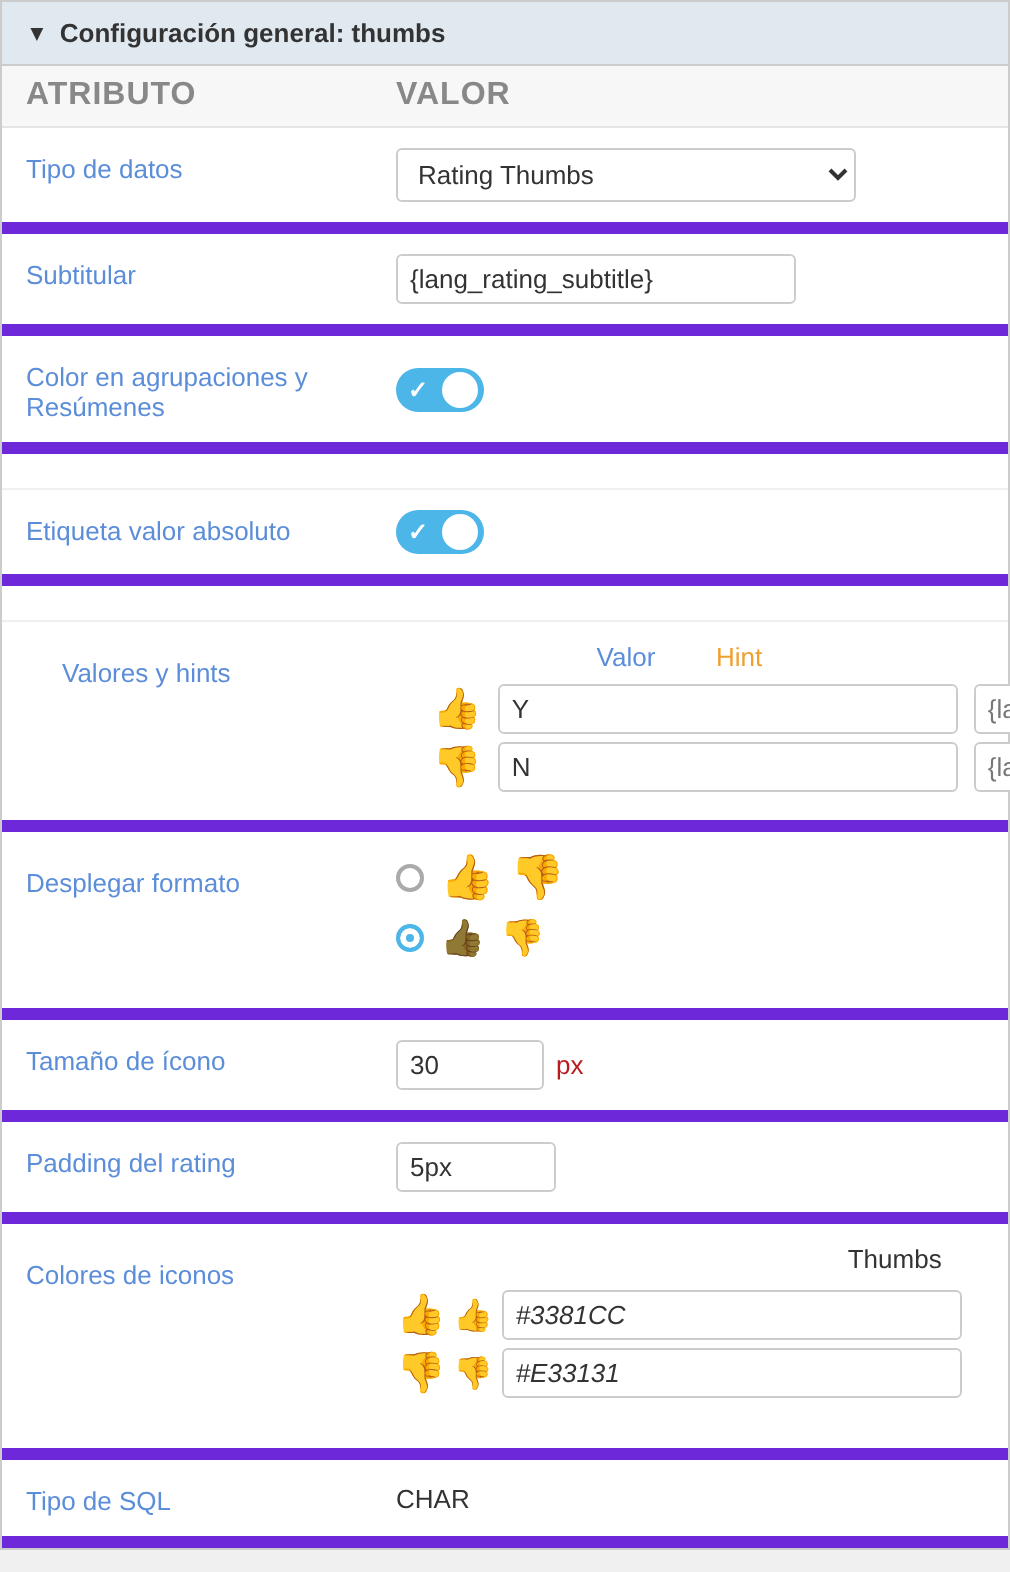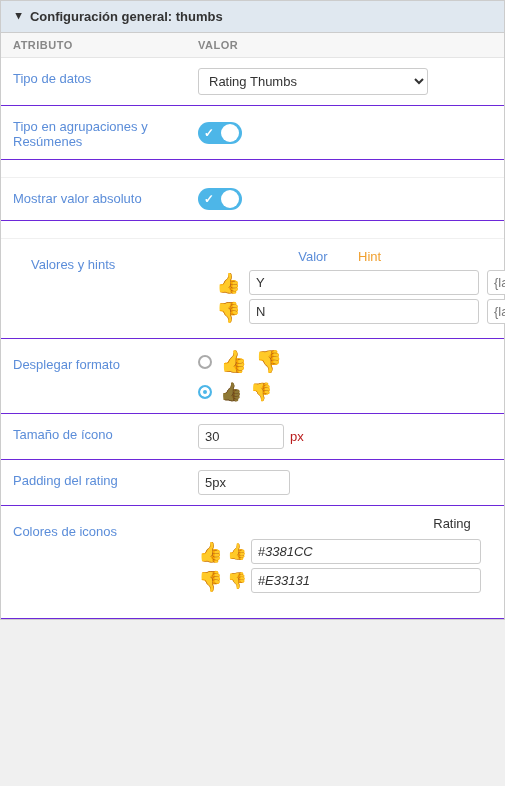--- a/index.html
+++ b/index.html
@@ -26,31 +26,31 @@
       gap: 6px;
     }
     .col-headers {
       display: grid;
       grid-template-columns: 185px 1fr;
       padding: 6px 12px;
       border-bottom: 1px solid #e5e5e5;
       background: #f7f7f7;
     }
     .col-header {
-      font-size: 11px;
+      font-size: 16px;
       font-weight: bold;
       color: #888;
       text-transform: uppercase;
       letter-spacing: 0.5px;
     }
     .row {
       display: grid;
       grid-template-columns: 185px 1fr;
       padding: 10px 12px;
-      border-bottom: 1px solid #6d28d9;
+      border-bottom: 6px solid #6d28d9;
       align-items: center;
       min-height: 40px;
     }
     .row-label {
       color: #5b8dd9;
       font-size: 13px;
       align-self: flex-start;
       padding-top: 3px;
     }
     .row-value {
@@ -231,35 +231,41 @@
   </div>
 
   <div class="row">
     <div class="row-label">Tipo de datos</div>
     <div class="row-value">
       <select><option value="Rating Thumbs">Rating Thumbs</option></select>
     </div>
   </div>
 
 
+  <div class="row">
+    <div class="row-label">Subtitular</div>
+    <div class="row-value">
+      <input type="text" style="width: 200px;" value="{lang_rating_subtitle}">
+    </div>
+  </div>
 
   <div class="row" style="min-height:50px;">
-    <div class="row-label">Tipo en agrupaciones y Resúmenes</div>
+    <div class="row-label">Color en agrupaciones y Resúmenes</div>
     <div class="row-value">
       <div class="toggle">
         <span class="check">✓</span>
         <div class="knob"></div>
       </div>
     </div>
   </div>
 
   <div class="spacer-row"></div>
 
   <div class="row">
-    <div class="row-label">Mostrar valor absoluto</div>
+    <div class="row-label">Etiqueta valor absoluto</div>
     <div class="row-value">
       <div class="toggle">
         <span class="check">✓</span>
         <div class="knob"></div>
       </div>
     </div>
   </div>
 
   <div class="spacer-row"></div>
 
@@ -281,21 +287,21 @@
 
         <div class="hints-data-row">
           <span style="font-size:20px;">👎</span>
           <input type="text" class="val-input" value="N" style="">
           <input type="text" class="hint-input" style="color: rgb(119, 119, 119);" value="{lang_rating_dislike}">
         </div>
       </div>
     </div>
   </div>
 
-  <div class="row row-tall" style="align-items:flex-start; padding-top:10px; padding-bottom:10px;">
+  <div class="row row-tall" style="align-items:flex-start; padding-top:10px; padding-bottom:24px;">
     <div class="row-label">Desplegar formato</div>
     <div class="row-value">
       <div class="format-options">
         <div class="format-option">
           <div class="radio-circle"></div>
           <span style="font-size:22px;">👍</span>
           <span style="font-size:22px; color:#666;">👎</span>
         </div>
         <div class="format-option">
           <div class="radio-circle selected"></div>
@@ -303,48 +309,54 @@
           <span style="font-size:18px; color:#555;">👎</span>
         </div>
       </div>
     </div>
   </div>
 
   <div class="row">
     <div class="row-label">Tamaño de ícono</div>
     <div class="row-value">
       <div class="size-row">
-        <input type="text" class="medium" style="width: 86px;" value="30">
+        <input type="text" class="medium" style="width: 74px;" value="30">
         <span style="color:#b91c1c;">px</span>
       </div>
     </div>
   </div>
 
   <div class="row">
     <div class="row-label">Padding del rating</div>
     <div class="row-value">
-      <input type="text" class="small" style="width: 92px;" value="5px">
+      <input type="text" class="small" style="width: 80px;" value="5px">
     </div>
   </div>
 
   <div class="row row-tall" style="align-items:flex-start; padding-top:10px; padding-bottom:25px;">
     <div class="row-label">Colores de iconos</div>
     <div class="row-value">
       <div class="color-section">
-        <div class="color-header" style="align-self:flex-end; padding-right:10px;">Rating</div>
+        <div class="color-header" style="align-self:flex-end; padding-right:10px;">Thumbs</div>
 
         <div class="color-item">
           <span style="font-size:20px; color:#3381CC;">👍</span>
           <span style="font-size:16px; color:#2255aa;">👍</span>
           <input type="text" class="color-input" value="#3381CC" style="">
         </div>
 
         <div class="color-item">
           <span style="font-size:20px; color:#E33131;">👎</span>
           <span style="font-size:16px; color:#aa1111;">👎</span>
           <input type="text" class="color-input" value="#E33131" style="">
         </div>
       </div>
     </div>
   </div>
 
+  <div class="row">
+    <div class="row-label">Tipo de SQL</div>
+    <div class="row-value">
+      <span class="char-value">CHAR</span>
+    </div>
+  </div>
 
 </div>
 
 </body></html>

